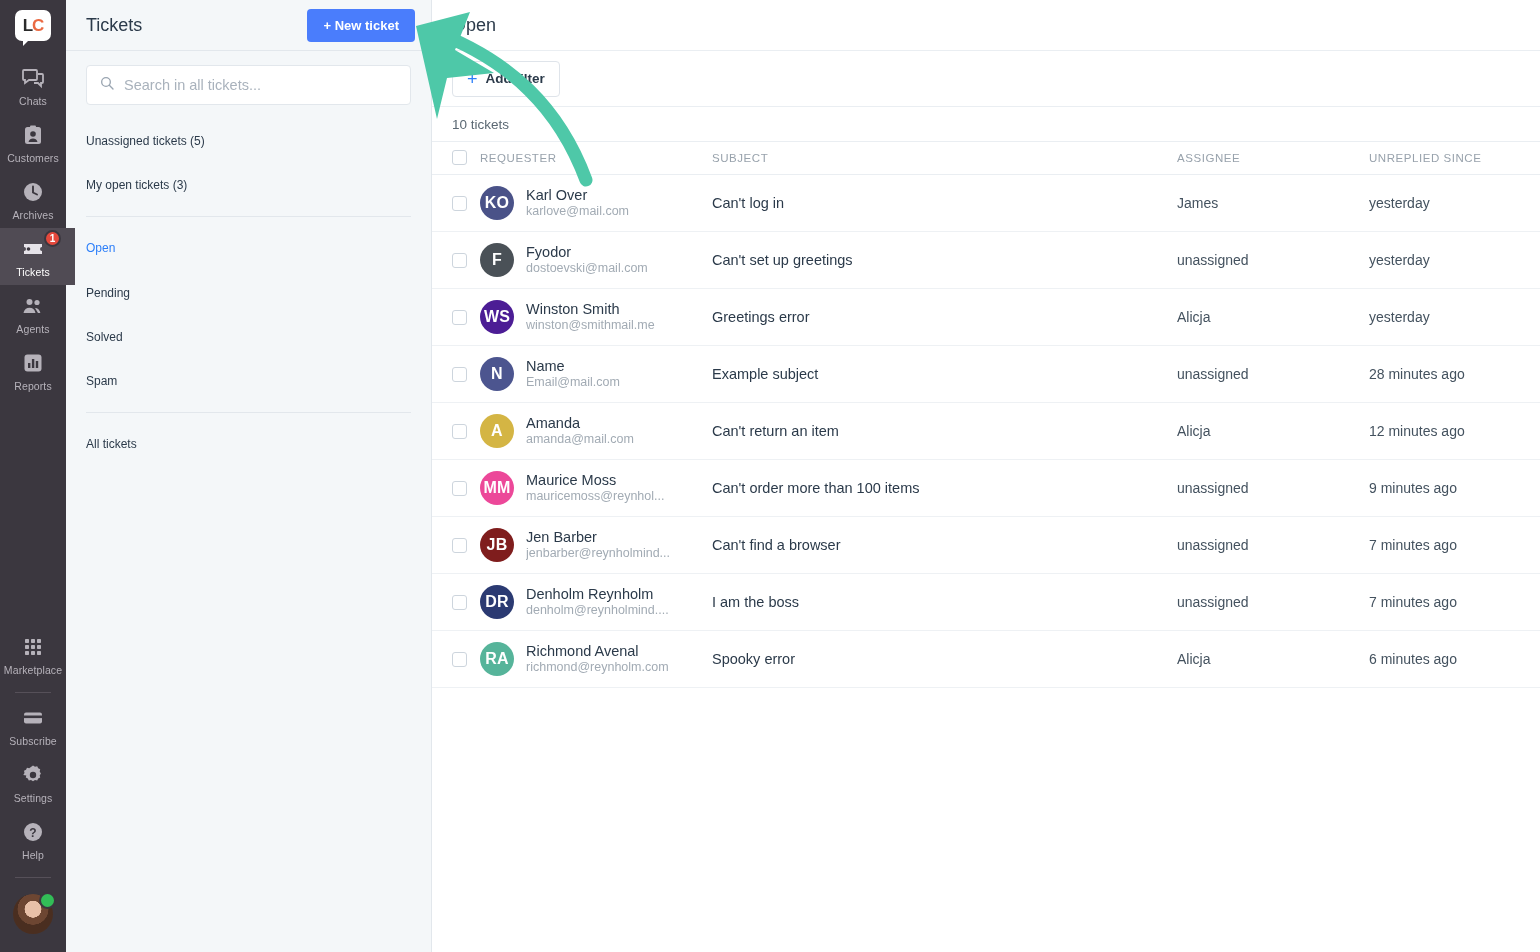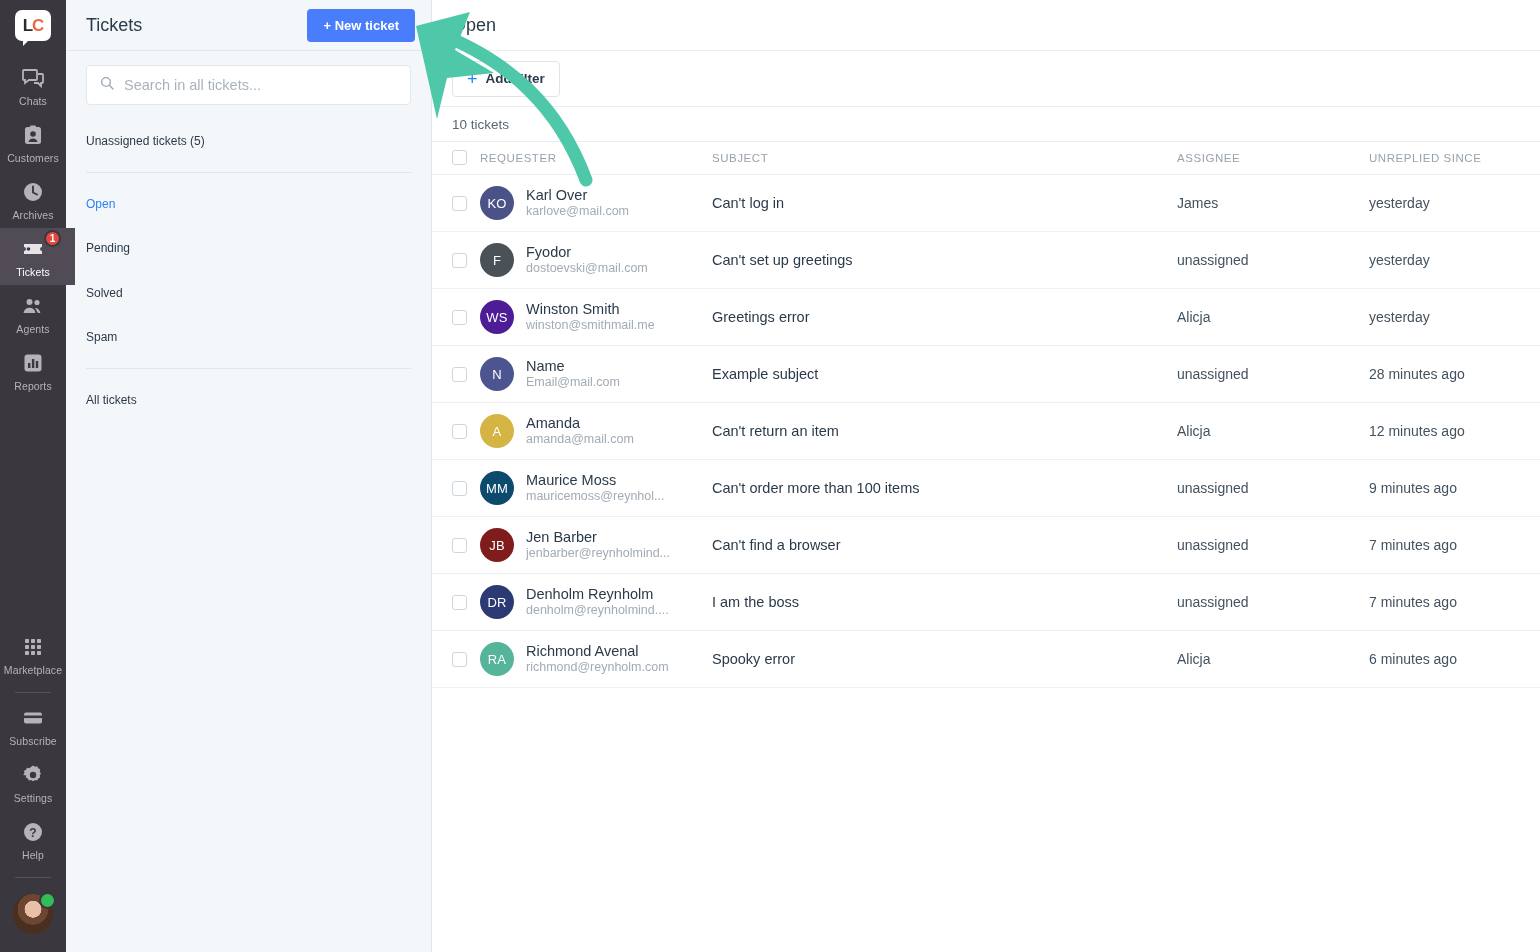--- a/index.html
+++ b/index.html
@@ -137,21 +137,21 @@
   .col-asg { width: 192px; }
   .col-unr { width: auto; }
   .chk {
     width: 15px; height: 15px; border: 1px solid #cdd5dd; border-radius: 3px;
     background: #fff; display: block; cursor: pointer;
   }
   .req-cell { display: flex; align-items: center; gap: 12px; height: 56px; }
   .avatar {
     width: 34px; height: 34px; border-radius: 50%; flex: 0 0 34px;
     display: flex; align-items: center; justify-content: center;
-    color: #fff; font-size: 13px; letter-spacing: .2px;
+    color: #fff; font-size: 16px; letter-spacing: .2px; font-weight: bold;
   }
   .req-txt { min-width: 0; }
   .req-name { font-size: 14.5px; color: #2b3a4a; line-height: 1.25;
     white-space: nowrap; overflow: hidden; text-overflow: ellipsis; }
   .req-mail { font-size: 12.5px; color: #a2abb4; line-height: 1.25;
     white-space: nowrap; overflow: hidden; text-overflow: ellipsis; max-width: 172px; }
   .subj { font-size: 14.5px; color: #2b3a4a; }
   .asg, .unr { font-size: 14px; color: #44525f; }
 
   
@@ -305,20 +305,21 @@
               <circle cx="10.5" cy="10.5" r="6.5"></circle>
               <path d="M15.5 15.5L21 21" stroke-linecap="round"></path>
             </svg>
         </span>
         <input type="text" placeholder="Search in all tickets..." style="">
       </div>
     </div>
 
     <div class="nav-group">
       <div class="nav-item nav-sp-top">Unassigned tickets (5)</div>
+      <div class="nav-item">My open tickets (3)</div>
       <div class="nav-div"></div>
       <div class="nav-item current">Open</div>
       <div class="nav-item">Pending</div>
       <div class="nav-item">Solved</div>
       <div class="nav-item">Spam</div>
       <div class="nav-div"></div>
       <div class="nav-item">All tickets</div>
     </div>
   </section>
 
@@ -433,21 +434,21 @@
             <td class="col-sub"><span class="subj">Can't return an item</span></td>
             <td class="col-asg"><span class="asg">Alicja</span></td>
             <td class="col-unr"><span class="unr">12 minutes ago</span></td>
           </tr>
           <tr>
             <td class="col-chk">
               <span class="chk"></span>
             </td>
             <td class="col-req">
               <div class="req-cell">
-                <span class="avatar" style="background: #0c4a6e;">MM</span>
+                <span class="avatar" style="background: #ec4899;">MM</span>
                 <div class="req-txt">
                   <div class="req-name">Maurice Moss</div>
                   <div class="req-mail">mauricemoss@reynhol...</div>
                 </div>
               </div>
             </td>
             <td class="col-sub"><span class="subj">Can't order more than 100 items</span></td>
             <td class="col-asg"><span class="asg">unassigned</span></td>
             <td class="col-unr"><span class="unr">9 minutes ago</span></td>
           </tr>

